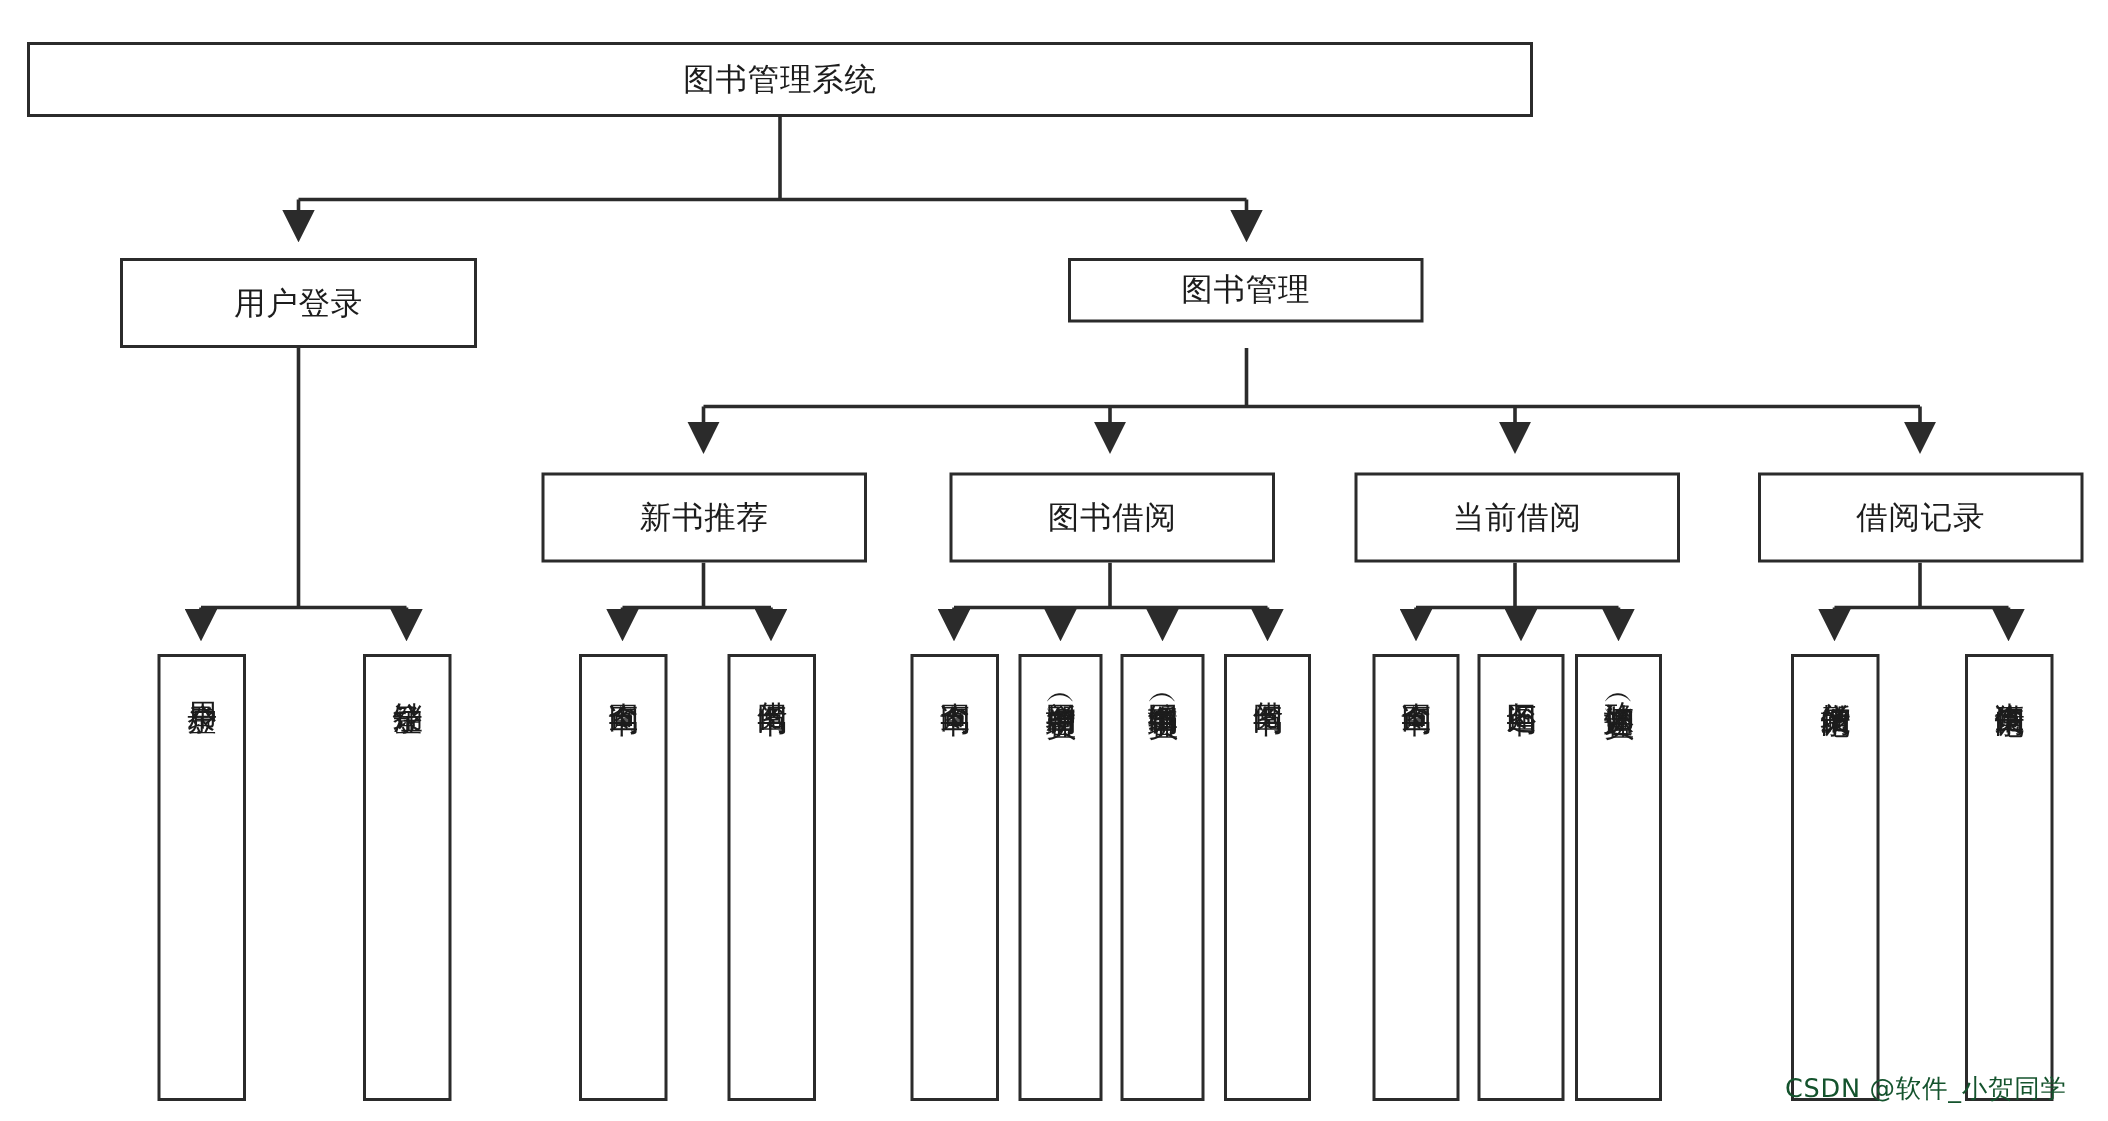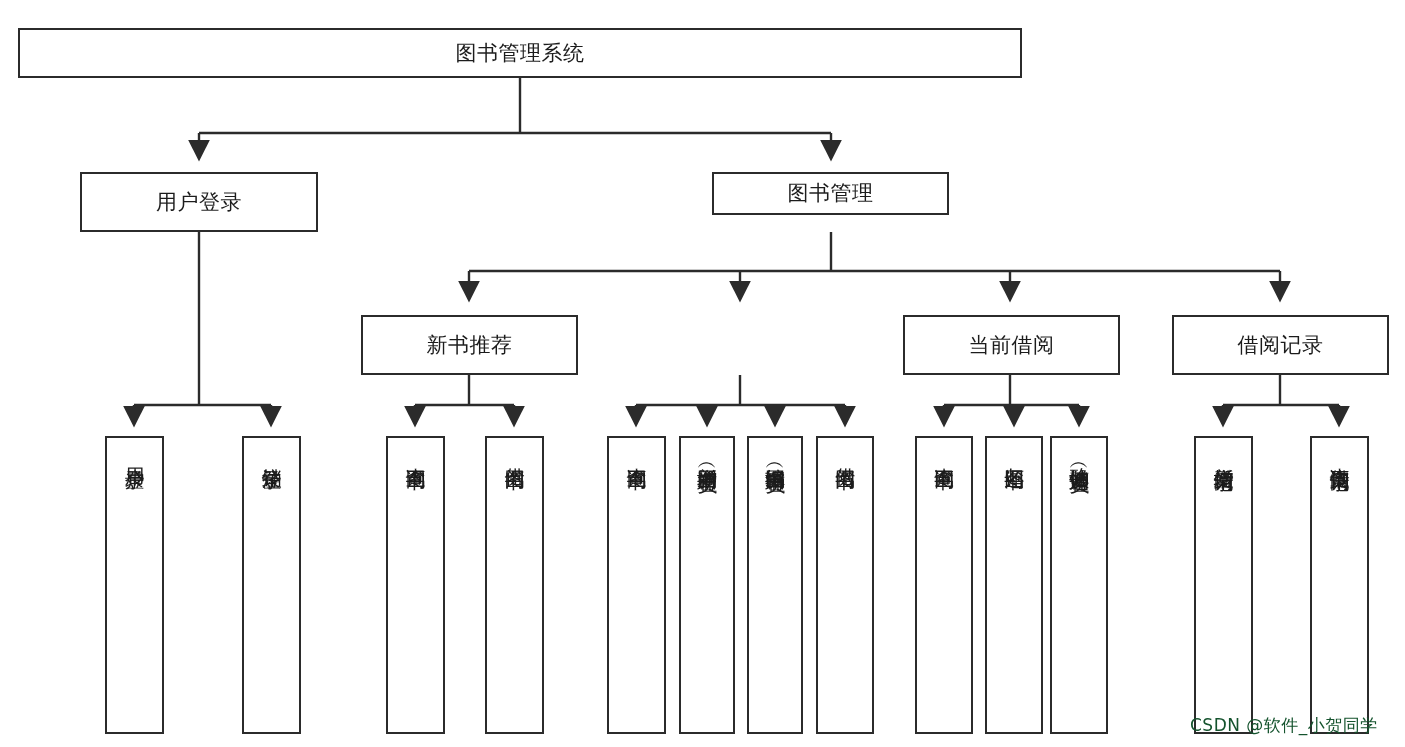--- a/index.html
+++ b/index.html
@@ -136,20 +136,23 @@
   <div class="node horiz" style="left:80px; top:172px; width:238px; height:60px;">
     <span class="node-label">用户登录</span>
   </div>
   <div class="node horiz" style="left:712px; top:172px; width:237px; height:43px;">
     <span class="node-label">图书管理</span>
   </div>
 
   <div class="node horiz" style="left:361px; top:315px; width:217px; height:60px;">
     <span class="node-label">新书推荐</span>
   </div>
+  <div class="node horiz" style="left:633px; top:315px; width:217px; height:60px;">
+    <span class="node-label">图书借阅</span>
+  </div>
   <div class="node horiz" style="left:1172px; top:315px; width:217px; height:60px;">
     <span class="node-label">借阅记录</span>
   </div>
   <div class="node horiz" style="left:903px; top:315px; width:217px; height:60px;">
     <span class="node-label">当前借阅</span>
   </div>
 
   <div class="node vert" style="left:105px; top:436px; width:59px; height:298px;">
     <span class="node-label">用户登录</span>
   </div>

